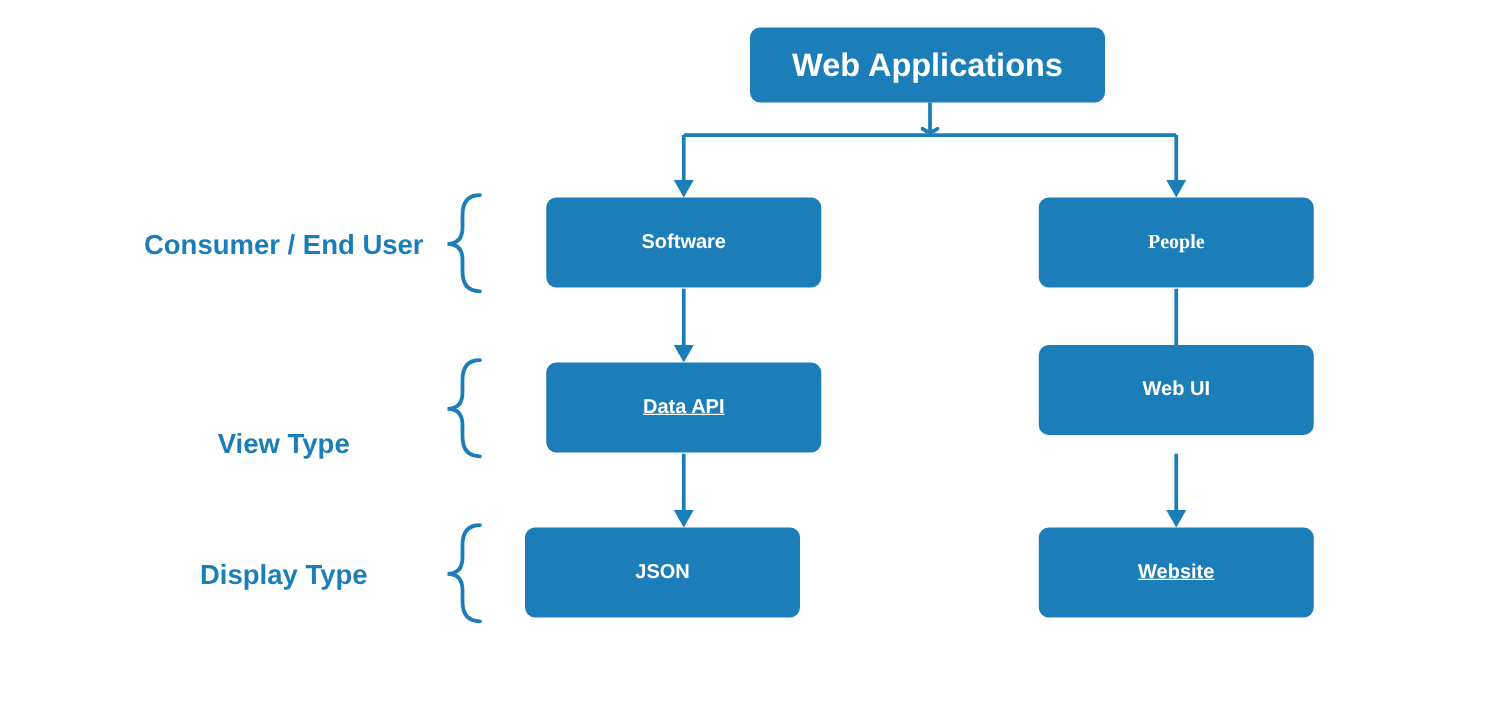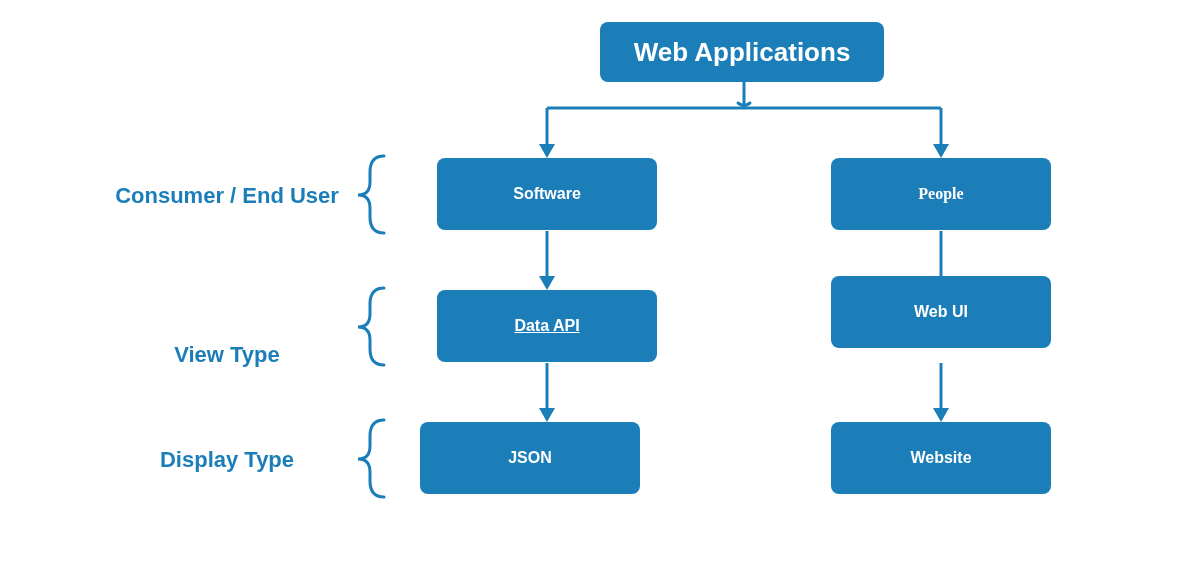--- a/index.html
+++ b/index.html
@@ -137,15 +137,15 @@
   <span>Data API</span>
 </div>
 <div class="box std-box" style="left:831px; top:276px;">
   <span>Web UI</span>
 </div>
 
 <div class="row-label" style="top:447px;">Display Type</div>
 <div class="box std-box" style="left:420px; top:422px;">
   <span>JSON</span>
 </div>
-<div class="box std-box" style="left:831px; top:422px;">
+<div class="box std-box" style="left:831px; top:422px;text-decoration:underline;">
   <span>Website</span>
 </div>
 
 </body></html>

